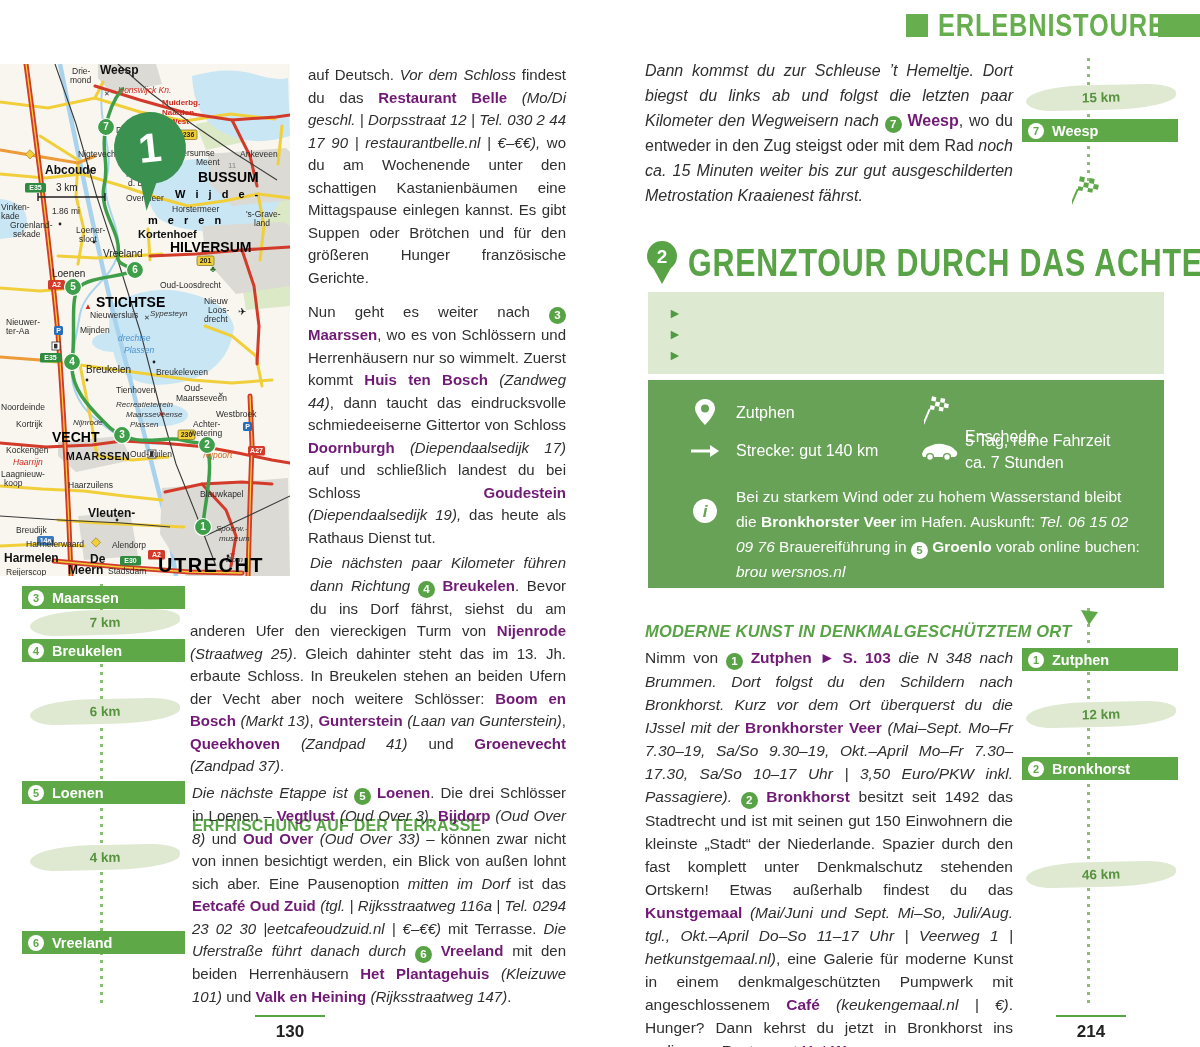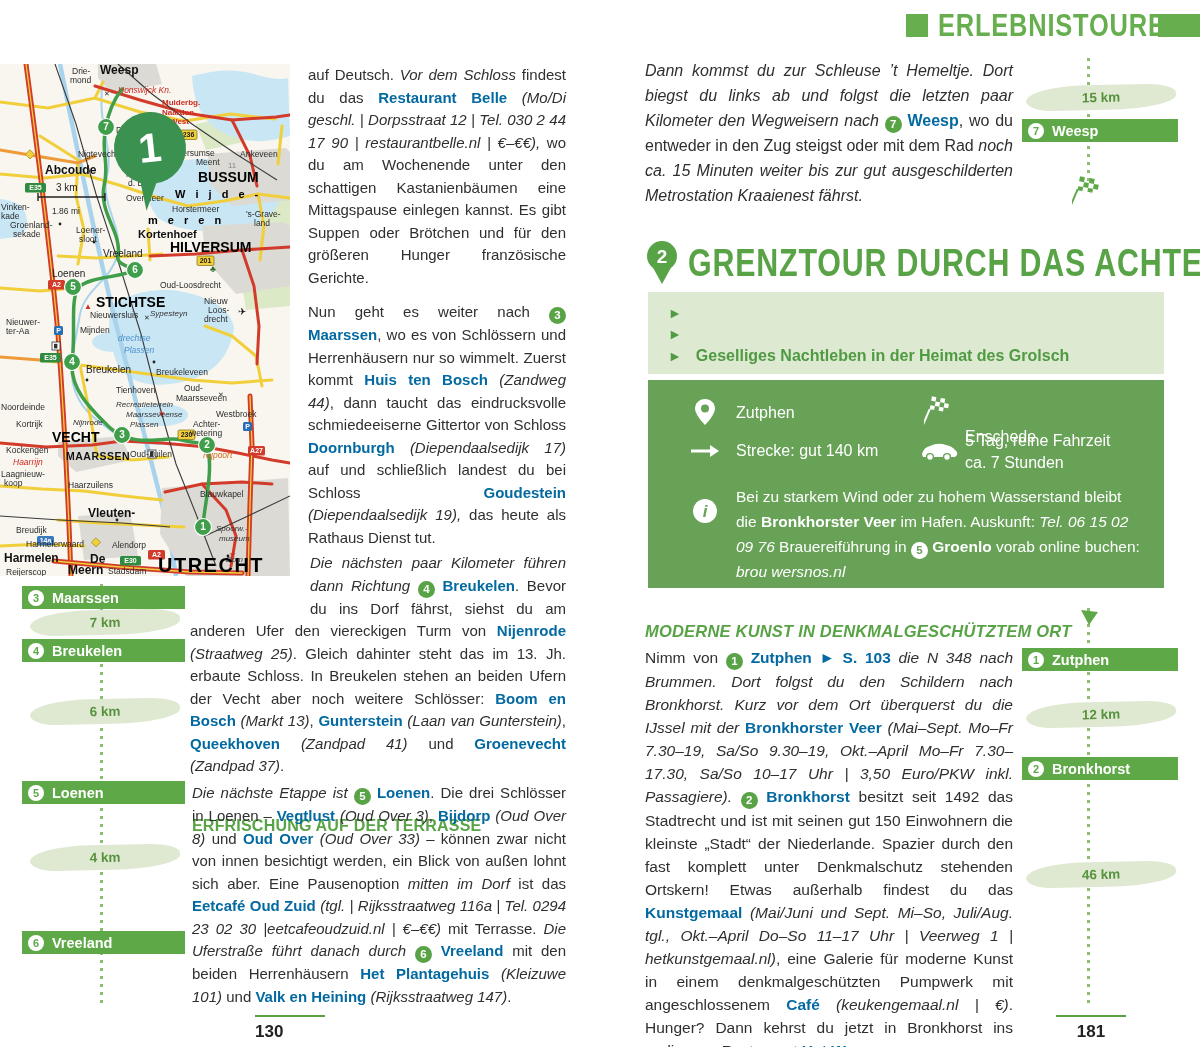--- a/index.html
+++ b/index.html
@@ -12,21 +12,21 @@
   .hdr-block{background:#66ae4e;height:23px;}
   .hdr-title{
     font-size:31px;font-weight:bold;color:#66ae4e;letter-spacing:1px;
     transform:scaleX(.82);transform-origin:left top;white-space:nowrap;
   }
   
   .btxt{font-size:15px;line-height:22.5px;text-align:justify;color:#2f2f2f;}
   .btxt-r{font-size:15.5px;line-height:23px;text-align:justify;color:#2f2f2f;}
   .intro{font-size:16px;line-height:25px;text-align:justify;color:#2f2f2f;}
   .sg-i{font-style:italic;}
-  .sg-g{color:#0369a1;font-weight:bold;}
+  .sg-g{color:#701a75;font-weight:bold;}
   .sg-b{font-weight:bold;}
   .cnum{
     display:inline-block;width:17px;height:17px;border-radius:50%;
     background:#58a345;color:#fff;font-size:11.5px;font-weight:bold;
     text-align:center;line-height:17px;vertical-align:-2px;font-style:normal;
   }
   .cnum.inv{background:#fff;color:#68a257;}
   .green-h{color:#58a345;font-weight:bold;font-size:16px;letter-spacing:.2px;white-space:nowrap;}
   .wrap-spacer{float:left;width:120px;height:68px;}
   
@@ -452,21 +452,20 @@
 
 <div class="abs hl-box" style="left:648px;top:292px;width:516px;height:82px;">
   <div class="hl-row" style="padding-top:13px;">
     <span class="hl-arrow">►</span>
   </div>
   <div class="hl-row" style="padding-top:5px;">
     <span class="hl-arrow">►</span>
   </div>
   <div class="hl-row" style="padding-top:5px;">
     <span class="hl-arrow">►</span>
-    <span>Geselliges Nachtleben in der Heimat des Grolsch</span>
   </div>
 </div>
 
 <div class="abs infobox" style="left:648px;top:380px;width:516px;height:208px;">
   <svg class="abs" style="left:46px;top:18px;" width="22" height="28">
     <path d="M11,1 C5,1 1,5.5 1,10.5 C1,17 11,27 11,27 C11,27 21,17 21,10.5 C21,5.5 17,1 11,1 Z" fill="#fff"></path>
     <circle cx="11" cy="10.5" r="4" fill="#68a257"></circle>
   </svg>
   <div class="abs ib-label" style="left:88px;top:24px;">Zutphen</div>
   <svg class="abs" style="left:276px;top:14px;" width="32" height="34">
@@ -499,15 +498,15 @@
     <circle cx="13" cy="13" r="12" fill="#fff"></circle>
     <text x="13" y="19" text-anchor="middle" font-size="17" font-weight="bold" fill="#68a257" font-family="Liberation Serif,serif" font-style="italic">i</text>
   </svg>
   <div class="abs ib-note" style="left:88px;top:104px;width:408px;"><span class="">Bei zu starkem Wind oder zu hohem Wasserstand bleibt die </span><span class="sg-b">Bronkhorster Veer</span><span class=""> im Hafen. Auskunft: </span><span class="sg-i">Tel. 06 15 02 09 76</span><span class=""> Brauereiführung in </span><span class="cnum inv">5</span><span class=""> </span><span class="sg-b">Groenlo</span><span class=""> vorab online buchen: </span><span class="sg-i">brou wersnos.nl</span></div>
 </div>
 
 <div class="abs green-h" style="left:645px;top:622px;font-size:16.5px;font-style:italic;">MODERNE KUNST IN DENKMALGESCHÜTZTEM ORT</div>
 <p class="abs btxt-r" style="left:645px;top:634px;width:368px;margin:12px 0 0 0;"><span class="">Nimm von </span><span class="cnum">1</span><span class=""> </span><span class="sg-g">Zutphen</span><span class=""> </span><span class="sg-g">► S. 103</span><span class="sg-i"> die N 348 nach Brummen. Dort folgst du den Schildern nach Bronkhorst. Kurz vor dem Ort überquerst du die IJssel mit der </span><span class="sg-g">Bronkhorster Veer</span><span class=""> </span><span class="sg-i">(Mai–Sept. Mo–Fr 7.30–19, Sa/So 9.30–19, Okt.–April Mo–Fr 7.30–17.30, Sa/So 10–17 Uhr | 3,50 Euro/PKW inkl. Passagiere).</span><span class=""> </span><span class="cnum">2</span><span class=""> </span><span class="sg-g">Bronkhorst</span><span class=""> besitzt seit 1492 das Stadtrecht und ist mit seinen gut 150 Einwohnern die kleinste „Stadt“ der Niederlande. Spazier durch den fast komplett unter Denkmalschutz stehenden Ortskern! Etwas außerhalb findest du das </span><span class="sg-g">Kunstgemaal</span><span class=""> </span><span class="sg-i">(Mai/Juni und Sept. Mi–So, Juli/Aug. tgl., Okt.–April Do–So 11–17 Uhr | Veerweg 1 | hetkunstgemaal.nl)</span><span class="">, eine Galerie für moderne Kunst in einem denkmalgeschützten Pumpwerk mit angeschlossenem </span><span class="sg-g">Café</span><span class=""> </span><span class="sg-i">(keukengemaal.nl | €)</span><span class="">. Hunger? Dann kehrst du jetzt in Bronkhorst ins gediegene Restaurant </span><span class="sg-g">Het Wapen van</span></p>
 
 <div class="abs pgline" style="left:255px;top:1015px;width:70px;"></div>
-<div class="abs pgnum" style="left:255px;top:1022px;width:70px;">130</div>
+<div class="abs pgnum" style="left:255px;top:1022px;width:70px;text-align:center;">130</div>
 <div class="abs pgline" style="left:1056px;top:1015px;width:70px;"></div>
-<div class="abs pgnum" style="left:1056px;top:1022px;width:70px;text-align:center;">181</div>
+<div class="abs pgnum" style="left:1056px;top:1022px;width:70px;text-align:center;">214</div>
 
 </body></html>

